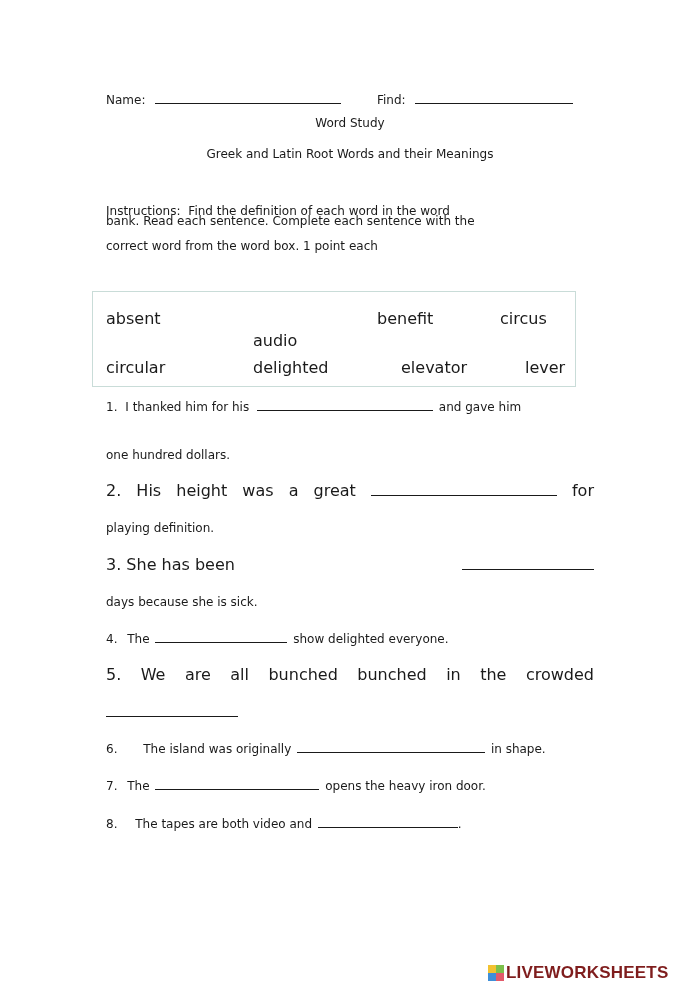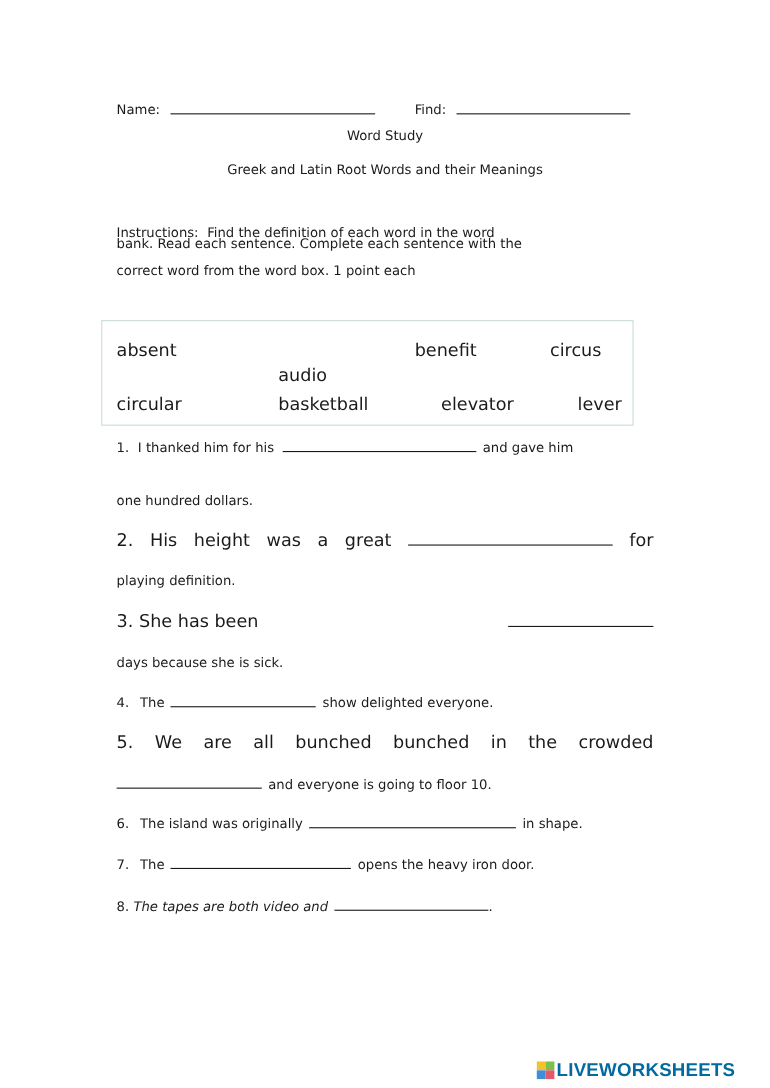--- a/index.html
+++ b/index.html
@@ -94,21 +94,21 @@
 </div>
 <div class="abs t" style="left:106px; top:211px;">bank. Read each sentence. Complete each sentence with the</div>
 <div class="abs t" style="left:106px; top:236px;">correct word from the word box. 1 point each</div>
 
 <div class="word-box"></div>
 <div class="word" style="left:106px; top:309px;">absent</div>
 <div class="word" style="left:253px; top:309px;margin-top:22px;">audio</div>
 <div class="word" style="left:377px; top:309px;">benefit</div>
 <div class="word" style="left:500px; top:309px;">circus</div>
 <div class="word" style="left:106px; top:358px;">circular</div>
-<div class="word" style="left:253px; top:358px;">basketball</div>
+<div class="word" style="left:253px; top:358px;">delighted</div>
 <div class="word" style="left:401px; top:358px;">elevator</div>
 <div class="word" style="left:525px; top:358px;">lever</div>
 
 <div class="abs t" style="left:106px; top:396px;">
   <span>1.</span>
   <span style="margin-left:4px;">I thanked him for his</span>
   <span class="blank" style="width:176px; margin-left:4px;"></span>
   <span style="margin-left:2px;">and gave him</span>
 </div>
 <div class="abs t" style="left:106px; top:445px;">one hundred dollars.</div>
@@ -144,44 +144,43 @@
   <span>are</span>
   <span>all</span>
   <span>bunched</span>
   <span>bunched</span>
   <span>in</span>
   <span>the</span>
   <span>crowded</span>
 </div>
 <div class="abs t" style="left:106px; top:702px;">
   <span class="blank" style="width:132px;"></span>
-  <span style="margin-left:2px;">and everyone is going to floor 10.</span>
 </div>
 
 <div class="abs t" style="left:106px; top:738px;">
   <span>6.</span>
-  <span style="margin-left:6px;">The island was originally</span>
+  <span style="margin-left:22px;">The island was originally</span>
   <span class="blank" style="width:188px; margin-left:2px;"></span>
   <span style="margin-left:2px;">in shape.</span>
 </div>
 
 <div class="abs t" style="left:106px; top:775px;">
   <span>7.</span>
   <span style="margin-left:6px;">The</span>
   <span class="blank" style="width:164px; margin-left:2px;"></span>
   <span style="margin-left:2px;">opens the heavy iron door.</span>
 </div>
 
 <div class="abs t" style="left:106px; top:813px;">
   <span>8.</span>
-  <span style="margin-left:0;font-style:italic;">The tapes are both video and</span>
+  <span style="margin-left:14px;">The tapes are both video and</span>
   <span class="blank" style="width:140px; margin-left:2px;"></span><span>.</span>
 </div>
 
 <div class="logo">
   <div class="logo-grid">
     <span id="lb0" style="background: rgb(242, 194, 48);"></span>
       <span id="lb1" style="background: rgb(124, 192, 75);"></span>
       <span id="lb2" style="background: rgb(63, 143, 216);"></span>
       <span id="lb3" style="background: rgb(226, 90, 106);"></span>
   </div>
-  <span class="logo-text" id="logo-text" style="color: #0369a1;">LIVEWORKSHEETS</span>
+  <span class="logo-text" id="logo-text" style="color: #7f1d1d;">LIVEWORKSHEETS</span>
 </div>
 
 </body></html>

